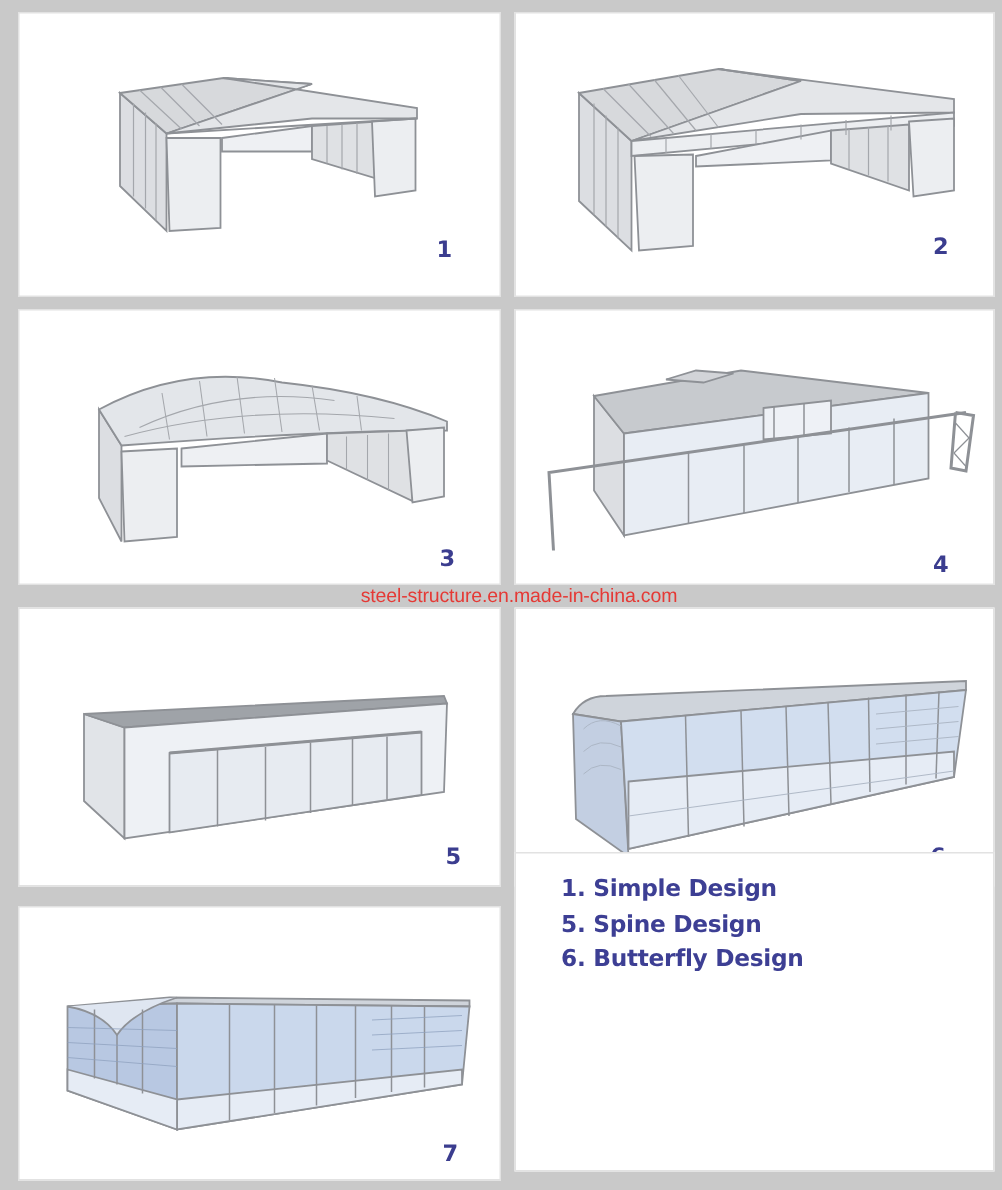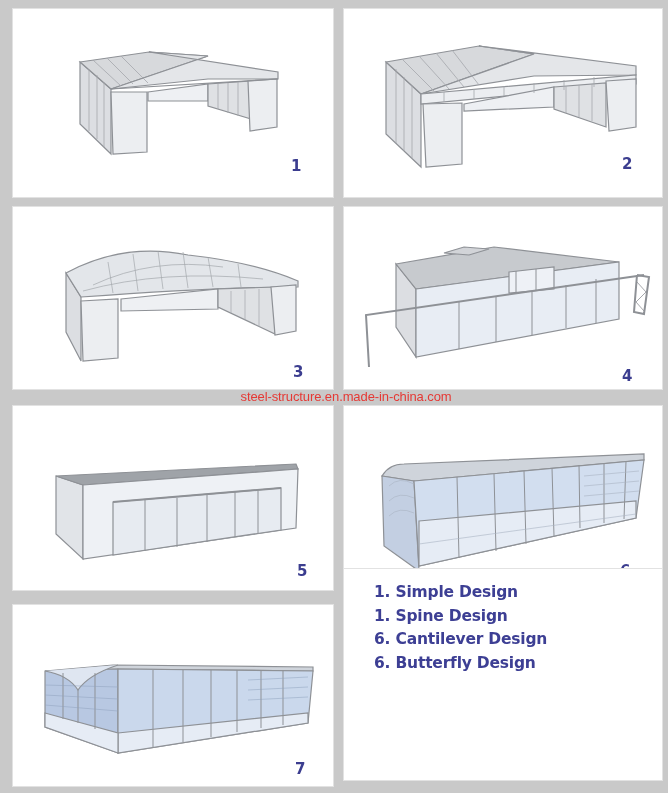--- a/index.html
+++ b/index.html
@@ -262,19 +262,18 @@
         <line x1="235" y1="85" x2="295" y2="82"></line>
         <line x1="235" y1="95" x2="295" y2="92"></line>
     </g>
   </svg>
   <span class="num" style="left:282px; top:155px;">7</span>
 </div>
 
 <div class="panel" style="left:343px; top:568px; width:320px; height:213px;">
   <ul class="legend">
     <li>1. Simple Design</li>
-    <li>1. Spine Design</li>
-    <li>6. Cantilever Design</li>
+    <li>5. Spine Design</li>
     <li>6. Butterfly Design</li>
   </ul>
 </div>
 
 <div class="watermark">steel-structure.en.made-in-china.com</div>
 
 </body></html>

